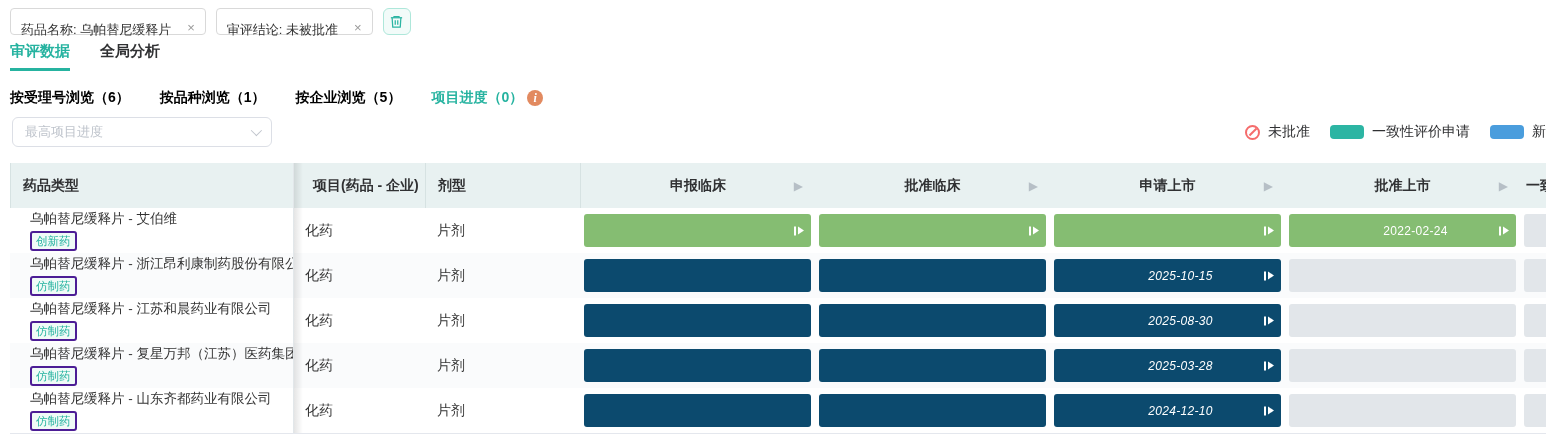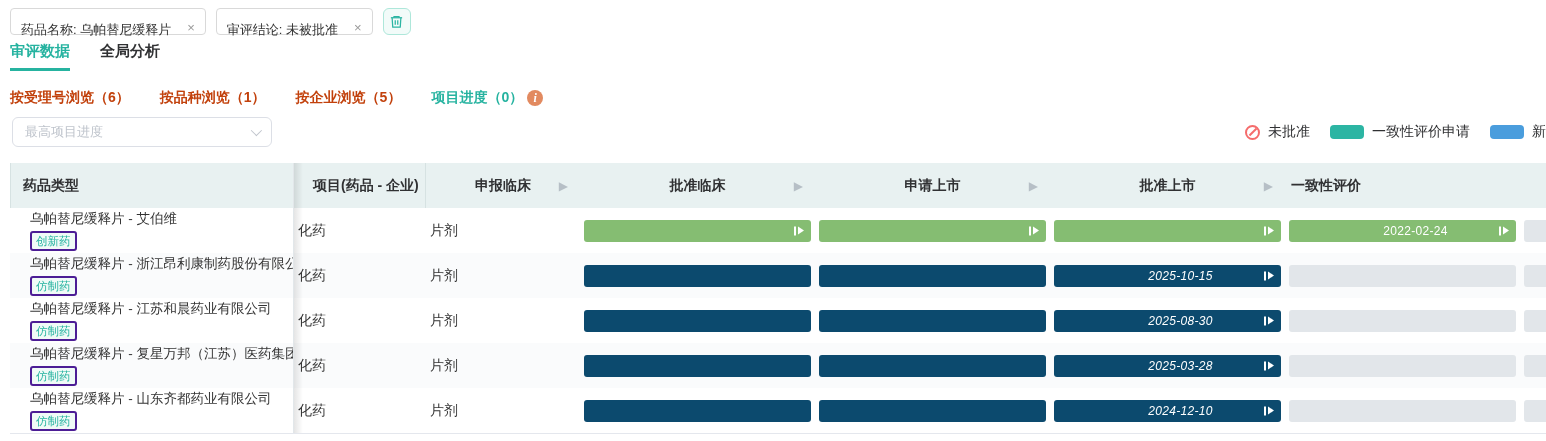--- a/index.html
+++ b/index.html
@@ -15,21 +15,21 @@
   .trash-btn { width:28px; height:27px; border:1px solid #aee7da; background:#f2fbf9; border-radius:6px;
                display:flex; align-items:center; justify-content:center; cursor:pointer; }
 
   
   .tabs { position:absolute; left:10px; top:42px; display:flex; gap:30px; }
   .tab { font-size:15px; font-weight:700; padding-bottom:7px; border-bottom:3px solid transparent; cursor:pointer; }
   .tab.active { color:#26b3a0; border-bottom-color:#26b3a0; }
 
   
   .subtabs { position:absolute; left:10px; top:89px; display:flex; gap:30px; align-items:center; }
-  .subtab { font-size:14px; font-weight:700; color:#c2410c; cursor:pointer; display:flex; align-items:center; gap:4px; }
+  .subtab { font-size:14px; font-weight:700; color:#000000; cursor:pointer; display:flex; align-items:center; gap:4px; }
   .subtab.active { color:#26b3a0; }
   .info-icon { width:16px; height:16px; border-radius:50%; background:#e28a60; color:#fff;
                font-family:"Liberation Serif","DejaVu Serif",serif; font-style:italic; font-weight:700;
                font-size:12px; display:inline-flex; align-items:center; justify-content:center; }
 
   
   .controls { position:absolute; left:0; top:117px; width:100%; height:30px; }
   .select { position:absolute; left:12px; top:0; width:260px; height:30px; border:1px solid #dcdfe6;
             border-radius:6px; display:flex; align-items:center; justify-content:space-between;
             padding:0 12px; cursor:pointer; background:#fff;gap:9px; }
@@ -55,23 +55,23 @@
   .stage-arrow { position:absolute; right:12px; color:#b6bfc6; font-size:12px; }
   .hcell.last-stage { justify-content:flex-start; padding-left:6px; }
 
   .trow { background:#fff; }
   .trow:nth-child(even) { background:#fafbfc; }
   .cell { display:flex; align-items:center; font-size:14px; color:#333; overflow:hidden; }
   .cell.name-cell { flex-direction:column; align-items:flex-start; justify-content:center; padding-left:20px; gap:3px; }
   .pname { font-size:13.5px; color:#333; white-space:nowrap; }
   .pbadge { display:inline-block; font-size:11.5px; color:#26b3a0; border:2px solid #4c1d95; background:#f0faf7;
             border-radius:3px; padding:1px 4px; line-height:14px; }
-  .cell.plain { padding-left:5px; }
+  .cell.plain { padding-left:12px; }
   .cell.stage-cell { padding:0 4px; }
-  .bar { position:relative; width:100%; height:22px; border-radius:3px; display:flex; align-items:center; justify-content:center;padding-left:26px; }
+  .bar { position:relative; width:100%; height:33px; border-radius:3px; display:flex; align-items:center; justify-content:center;padding-left:26px; }
   .bar.green { background:#85bd72; }
   .bar.blue  { background:#0c4a6e;font-style:italic; }
   .bar.gray  { background:#e2e6ea; }
   .bar-label { color:#fff; font-size:12px; letter-spacing:0.3px; }
   .bar-arrow { position:absolute; right:7px; top:50%; transform:translateY(-50%); display:flex; align-items:center; }
   .bar-arrow .tick { width:2px; height:9px; background:#fff; margin-right:2px; }
   .bar-arrow .tri { width:0; height:0; border-left:6px solid #fff; border-top:4.5px solid transparent; border-bottom:4.5px solid transparent; }
   .fixed-shadow { position:absolute; left:283px; top:0; height:100%; width:10px; pointer-events:none;
                   border-left:1px solid #e2e7ea;
                   background:linear-gradient(to right, rgba(0,0,0,0.10), rgba(0,0,0,0)); }
@@ -139,20 +139,21 @@
         <span class="swatch" style="background:#4a9ddd"></span>
         <span>新注册</span>
       </div>
     </div>
   </div>
 
   <div class="ptable">
     <div class="thead">
       <div class="hcell plain">药品类型</div>
       <div class="hcell name">项目(药品 - 企业)</div>
+      <div class="hcell plain">剂型</div>
       <div class="hcell stage first">
         <span>申报临床</span>
         <span class="stage-arrow">▶</span>
       </div>
       <div class="hcell stage">
         <span>批准临床</span>
         <span class="stage-arrow">▶</span>
       </div>
       <div class="hcell stage">
         <span>申请上市</span>

